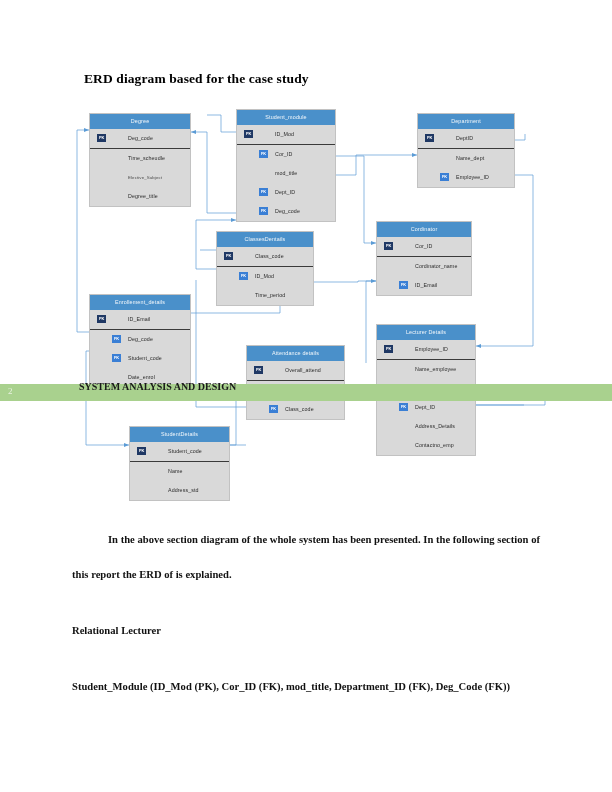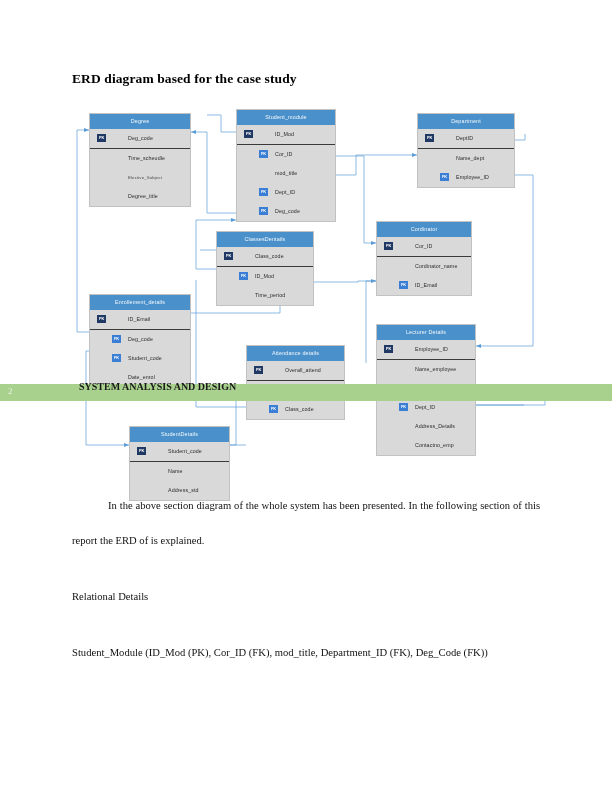--- a/index.html
+++ b/index.html
@@ -1,20 +1,20 @@
 <!DOCTYPE html>
 <html><head>
 <meta charset="utf-8">
 <style>
   html,body{margin:0;padding:0;background:#ffffff;}
   body{width:612px;height:792px;position:relative;overflow:hidden;
        font-family:"Liberation Serif",serif;color:#000;}
 
   
-  #page-title{position:absolute;left:72px;top:71px;width:470px;
+  #page-title{position:absolute;left:84px;top:71px;width:470px;
       font-family:"Liberation Serif",serif;font-weight:bold;font-size:13.5px;
       letter-spacing:.1px;color:#000;}
 
   
   #erd{position:absolute;left:0;top:100px;width:612px;height:420px;}
   #erd svg{position:absolute;left:0;top:0;}
 
   .ent{position:absolute;box-sizing:border-box;
        background:#d9d9d9;border:1px solid #c2c2c2;}
   .ent .hdr{height:15px;line-height:15px;text-align:center;
@@ -36,21 +36,21 @@
   
   #banner{position:absolute;left:0;top:384px;width:612px;height:17px;
       background:#a9d18e;}
   #banner-pageno{position:absolute;left:8px;top:386px;width:20px;
       font-family:"Liberation Serif",serif;font-size:9px;color:#e8f2e0;}
   #banner-text{position:absolute;left:79px;top:381px;width:430px;
       font-family:"Liberation Serif",serif;font-weight:bold;font-size:10px;
       color:#1a1a1a;white-space:nowrap;overflow:hidden;}
 
   
-  #body-copy{position:absolute;left:72px;top:488px;width:468px;}
+  #body-copy{position:absolute;left:72px;top:522px;width:468px;font-weight:bold;}
   #body-copy p{margin:0 0 21px 0;font-size:10.6px;line-height:35px;
       text-align:justify;color:#111;}
   #body-copy p.indent{text-indent:36px;}
 </style>
 </head>
 <body>
 
 <div id="page-title">ERD diagram based for the case study</div>
 
 <div id="erd">
@@ -188,15 +188,15 @@
       </div>
     </div>
 </div>
 
 <div id="banner"></div>
 <div id="banner-pageno">2</div>
 <div id="banner-text">SYSTEM ANALYSIS AND DESIGN</div>
 
 <div id="body-copy">
     <p class="indent">In the above section diagram of the whole system has been presented. In the following section of this report the ERD of is explained.</p>
-    <p>Relational Details</p>
+    <p>Relational Lecturer</p>
     <p>Student_Module  (ID_Mod  (PK),  Cor_ID  (FK),  mod_title,  Department_ID  (FK),  Deg_Code (FK))</p>
   </div>
 
 </body></html>

